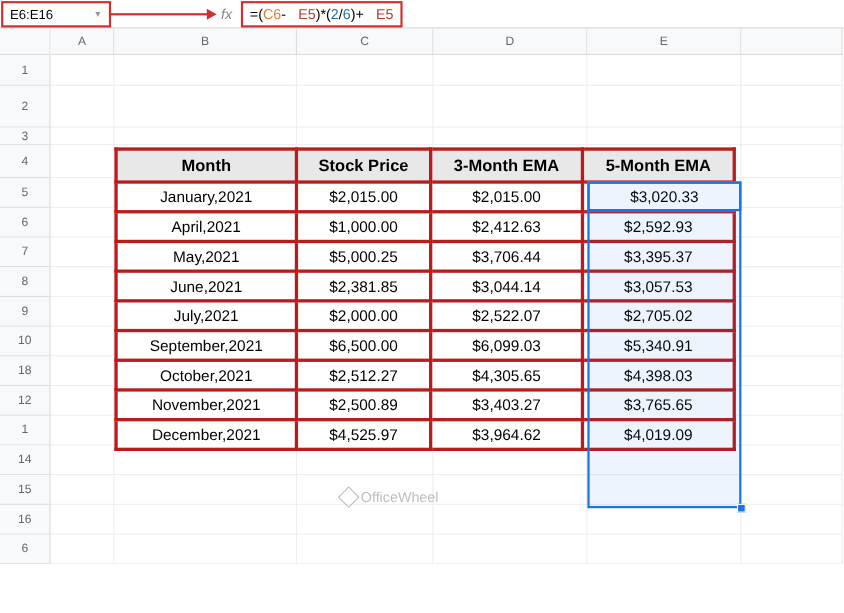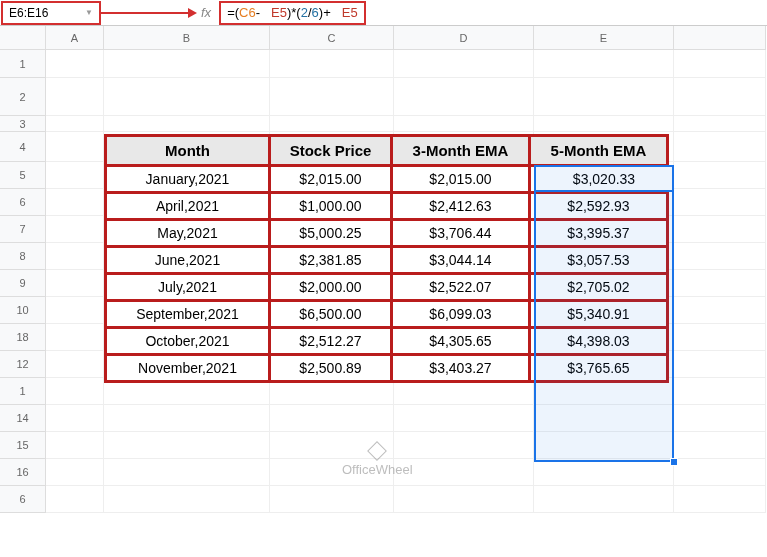--- a/index.html
+++ b/index.html
@@ -443,27 +443,33 @@
             <td class="col-price">$2,512.27</td>
             <td class="col-ema3">$4,305.65</td>
             <td class="col-ema5">$4,398.03</td>
           </tr>
           <tr>
             <td class="col-month">November,2021</td>
             <td class="col-price">$2,500.89</td>
             <td class="col-ema3">$3,403.27</td>
             <td class="col-ema5">$3,765.65</td>
           </tr>
+          <tr>
+            <td class="col-month">December,2021</td>
+            <td class="col-price">$4,525.97</td>
+            <td class="col-ema3">$3,964.62</td>
+            <td class="col-ema5">$4,019.09</td>
+          </tr>
         </tbody>
     </table>
 
     <div class="active-cell-white" style="left:488px;top:139px;width:140px;height:27px;">
       <div style="text-align:center;padding-top:4px;font-size:14px;">$3,020.33</div>
     </div>
     <div class="selection-overlay" style="left:488px;top:139px;width:140px;height:297px;"></div>
     <div class="fill-handle" style="left:624px;top:432px;"></div>
 
-    <div class="watermark" style="left:296px;top:418px;flex-direction:column;">
+    <div class="watermark" style="left:264px;top:418px;">
       <span class="watermark-icon"></span>
       <span>OfficeWheel</span>
     </div>
   </div>
 </div>
 
 </body></html>

